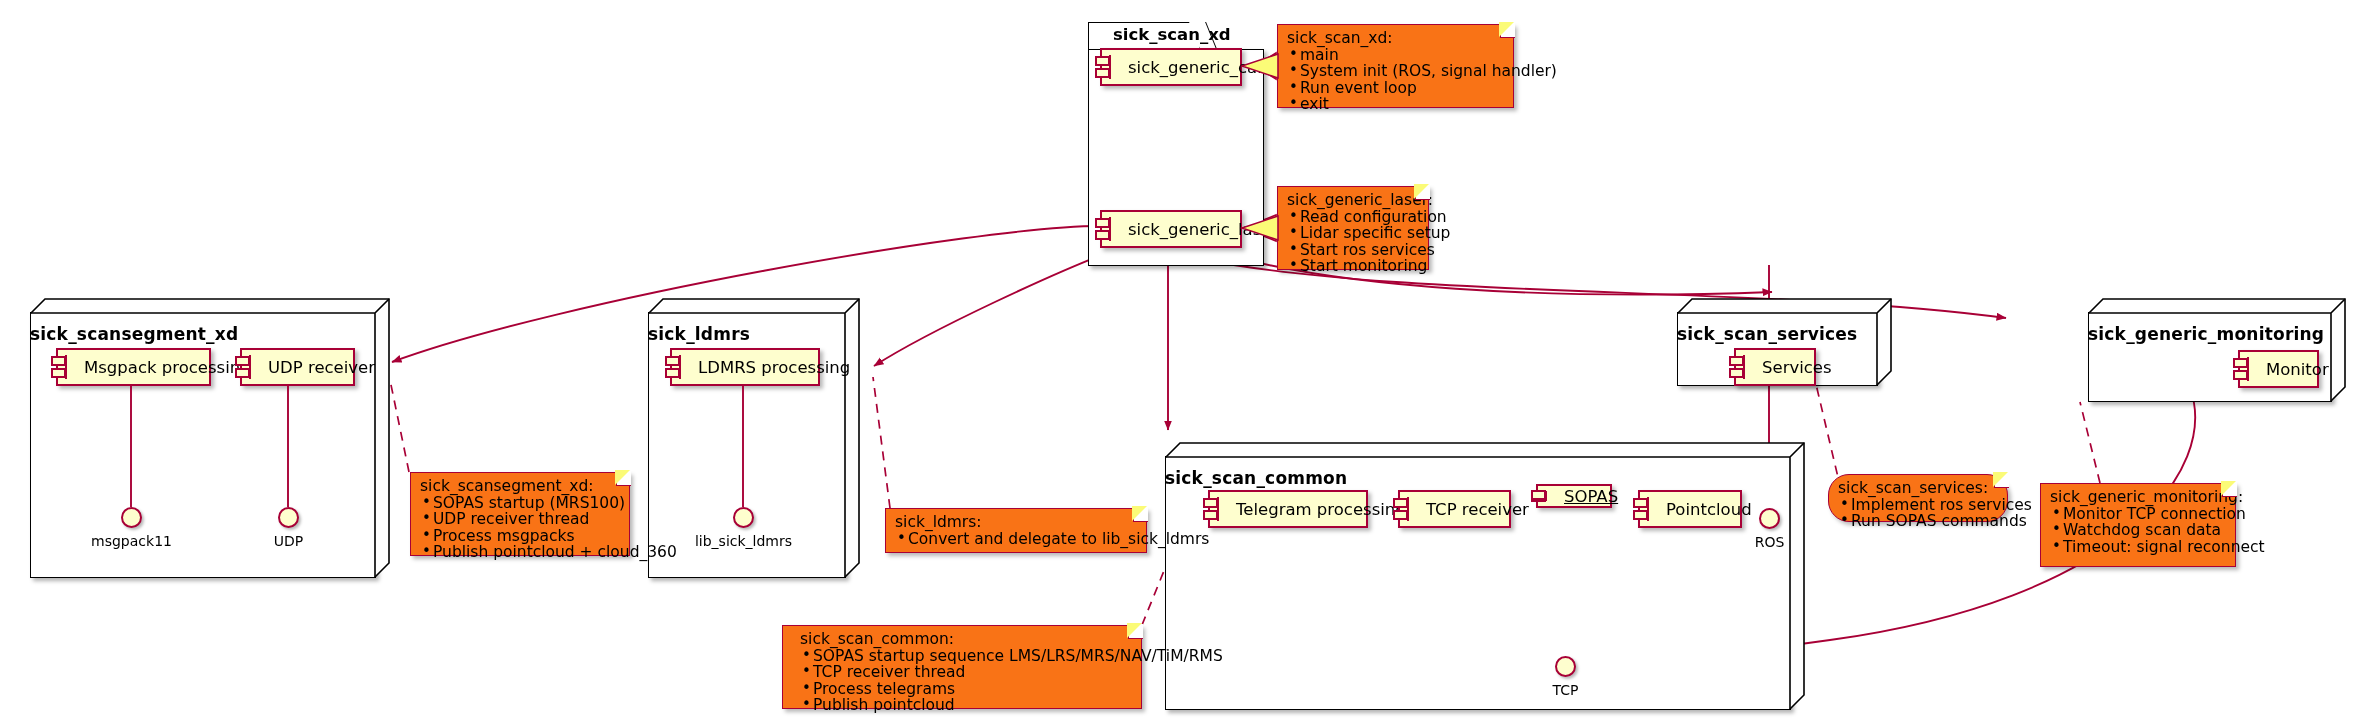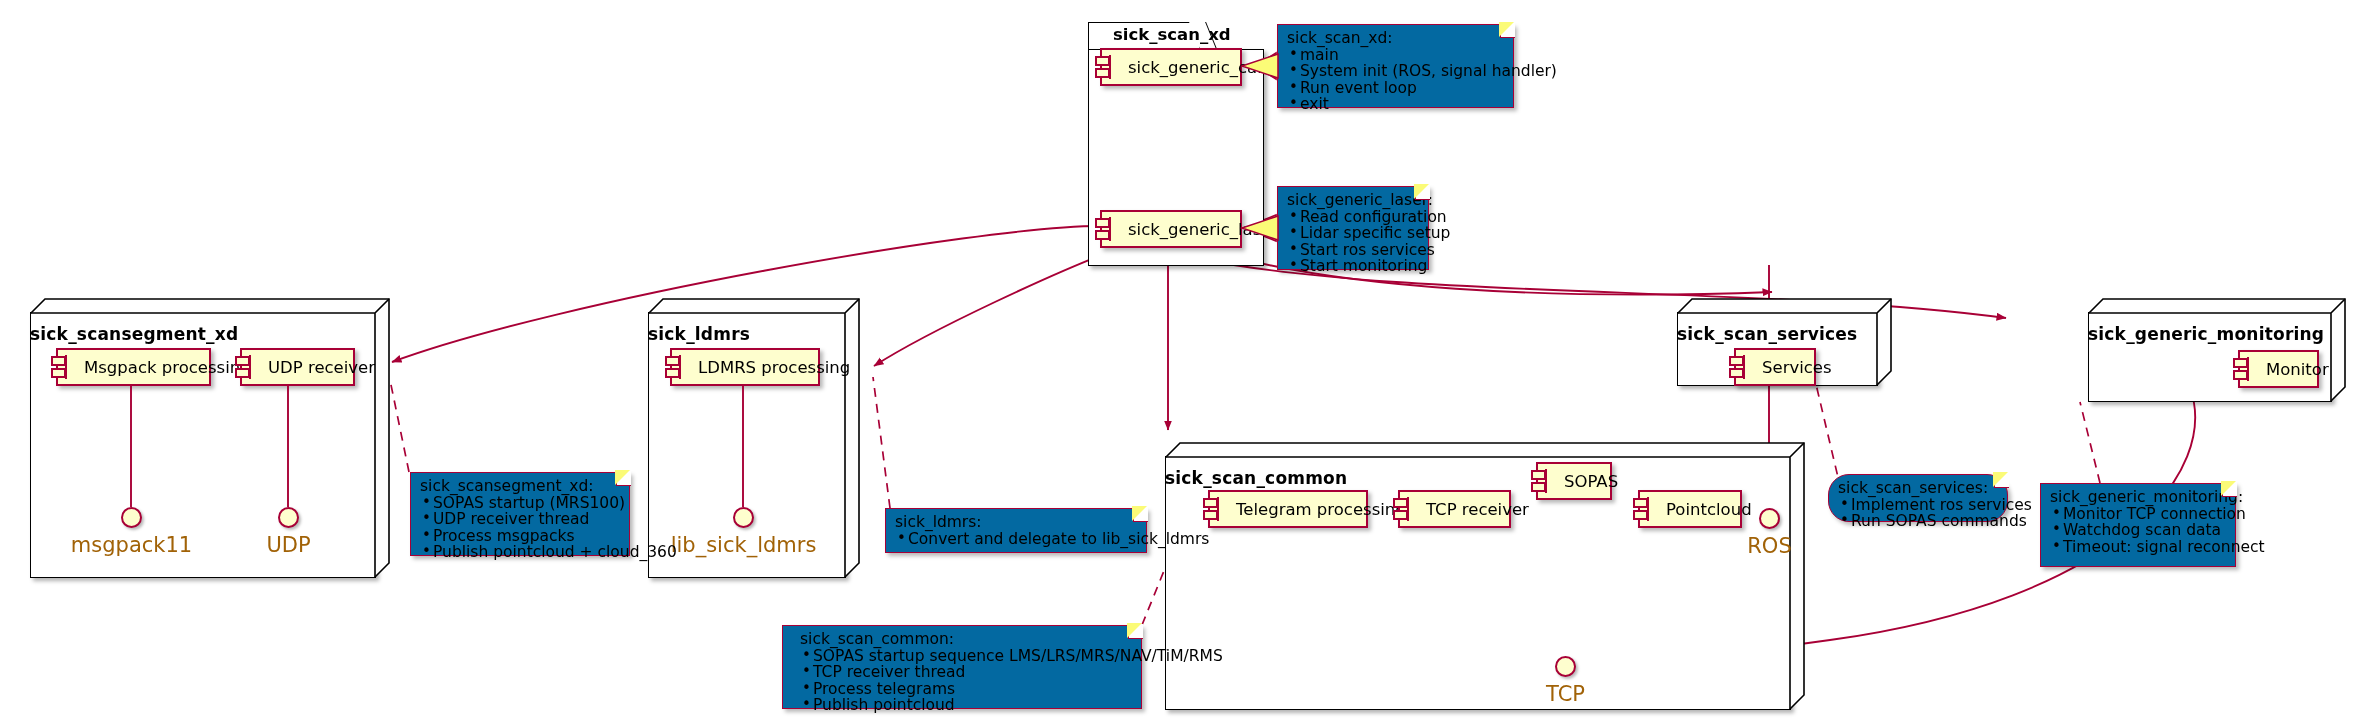--- a/index.html
+++ b/index.html
@@ -68,27 +68,27 @@
 
   
   .iface{position:absolute;}
   .iface .ball{
     width:21px;height:21px;border-radius:50%;
     background:#FEFECE;border:2.5px solid #A80036;box-sizing:border-box;
     box-shadow:2px 2px 3px rgba(0,0,0,.28);
   }
   .iface .nm{
     position:absolute;left:50%;transform:translateX(-50%);top:26px;
-    font-size:21px;color:#a16207;white-space:nowrap;
+    font-size:14px;color:#000000;white-space:nowrap;
   }
 
   
   .note{
     position:absolute;box-sizing:border-box;
-    background:#0369a1;border:1.6px solid #A80036;
+    background:#f97316;border:1.6px solid #A80036;
     box-shadow:3px 3px 4px rgba(0,0,0,.28);
     padding:5px 10px 6px 9px;
     font-size:15.5px;line-height:16.6px;color:#000;
   }
   .note .fold{
     position:absolute;right:-1.6px;top:-1.6px;width:14px;height:14px;
     background:#ffffff;border-left:1.6px solid #A80036;border-bottom:1.6px solid #A80036;
     transform:none;
   }
   .note .fold:after{
@@ -241,21 +241,21 @@
     <span class="lbl">Telegram processing</span>
   </div>
 
   <div class="comp" style="left:1398px;top:490px;width:113px;height:38px;">
     <div class="spine"></div>
     <div class="tab-u"></div>
     <div class="tab-l"></div>
     <span class="lbl">TCP receiver</span>
   </div>
 
-  <div class="comp" style="left:1536px;top:462px;width:76px;height:38px;">
+  <div class="comp" style="left:1536px;top:484px;width:76px;height:24px;text-decoration:underline;">
     <div class="spine"></div>
     <div class="tab-u"></div>
     <div class="tab-l"></div>
     <span class="lbl">SOPAS</span>
   </div>
 
   <div class="comp" style="left:1638px;top:490px;width:104px;height:38px;">
     <div class="spine"></div>
     <div class="tab-u"></div>
     <div class="tab-l"></div>

